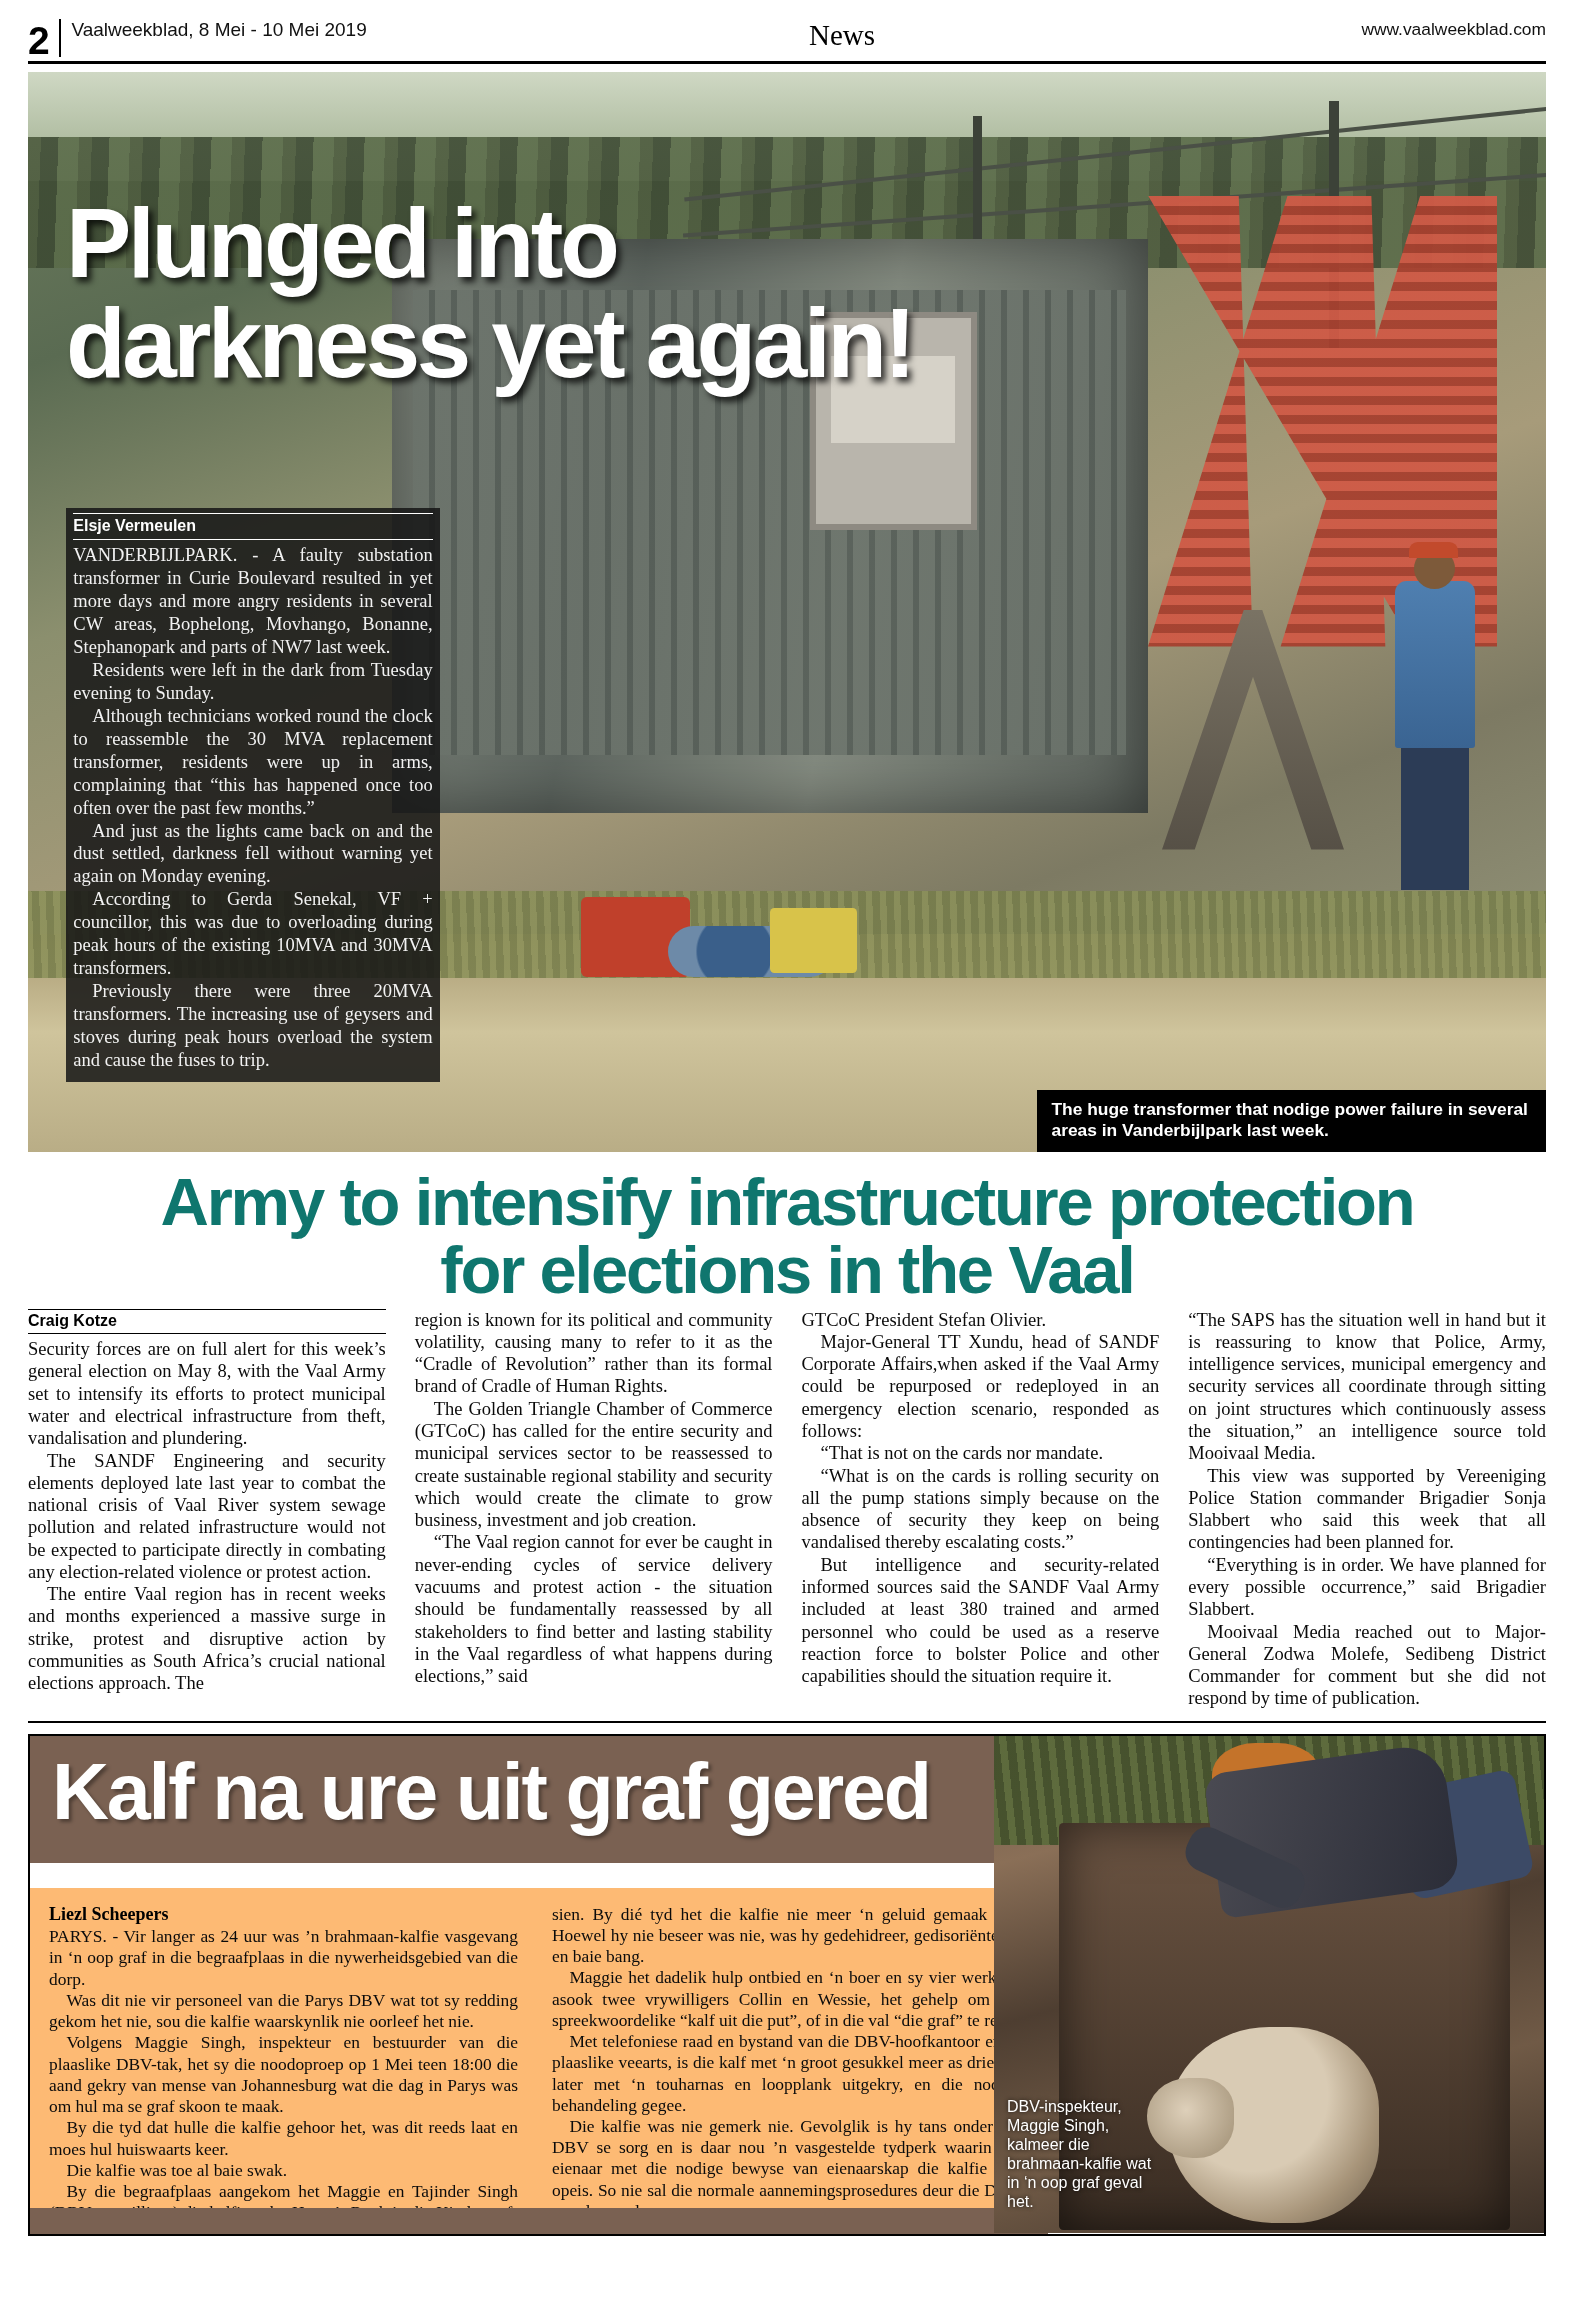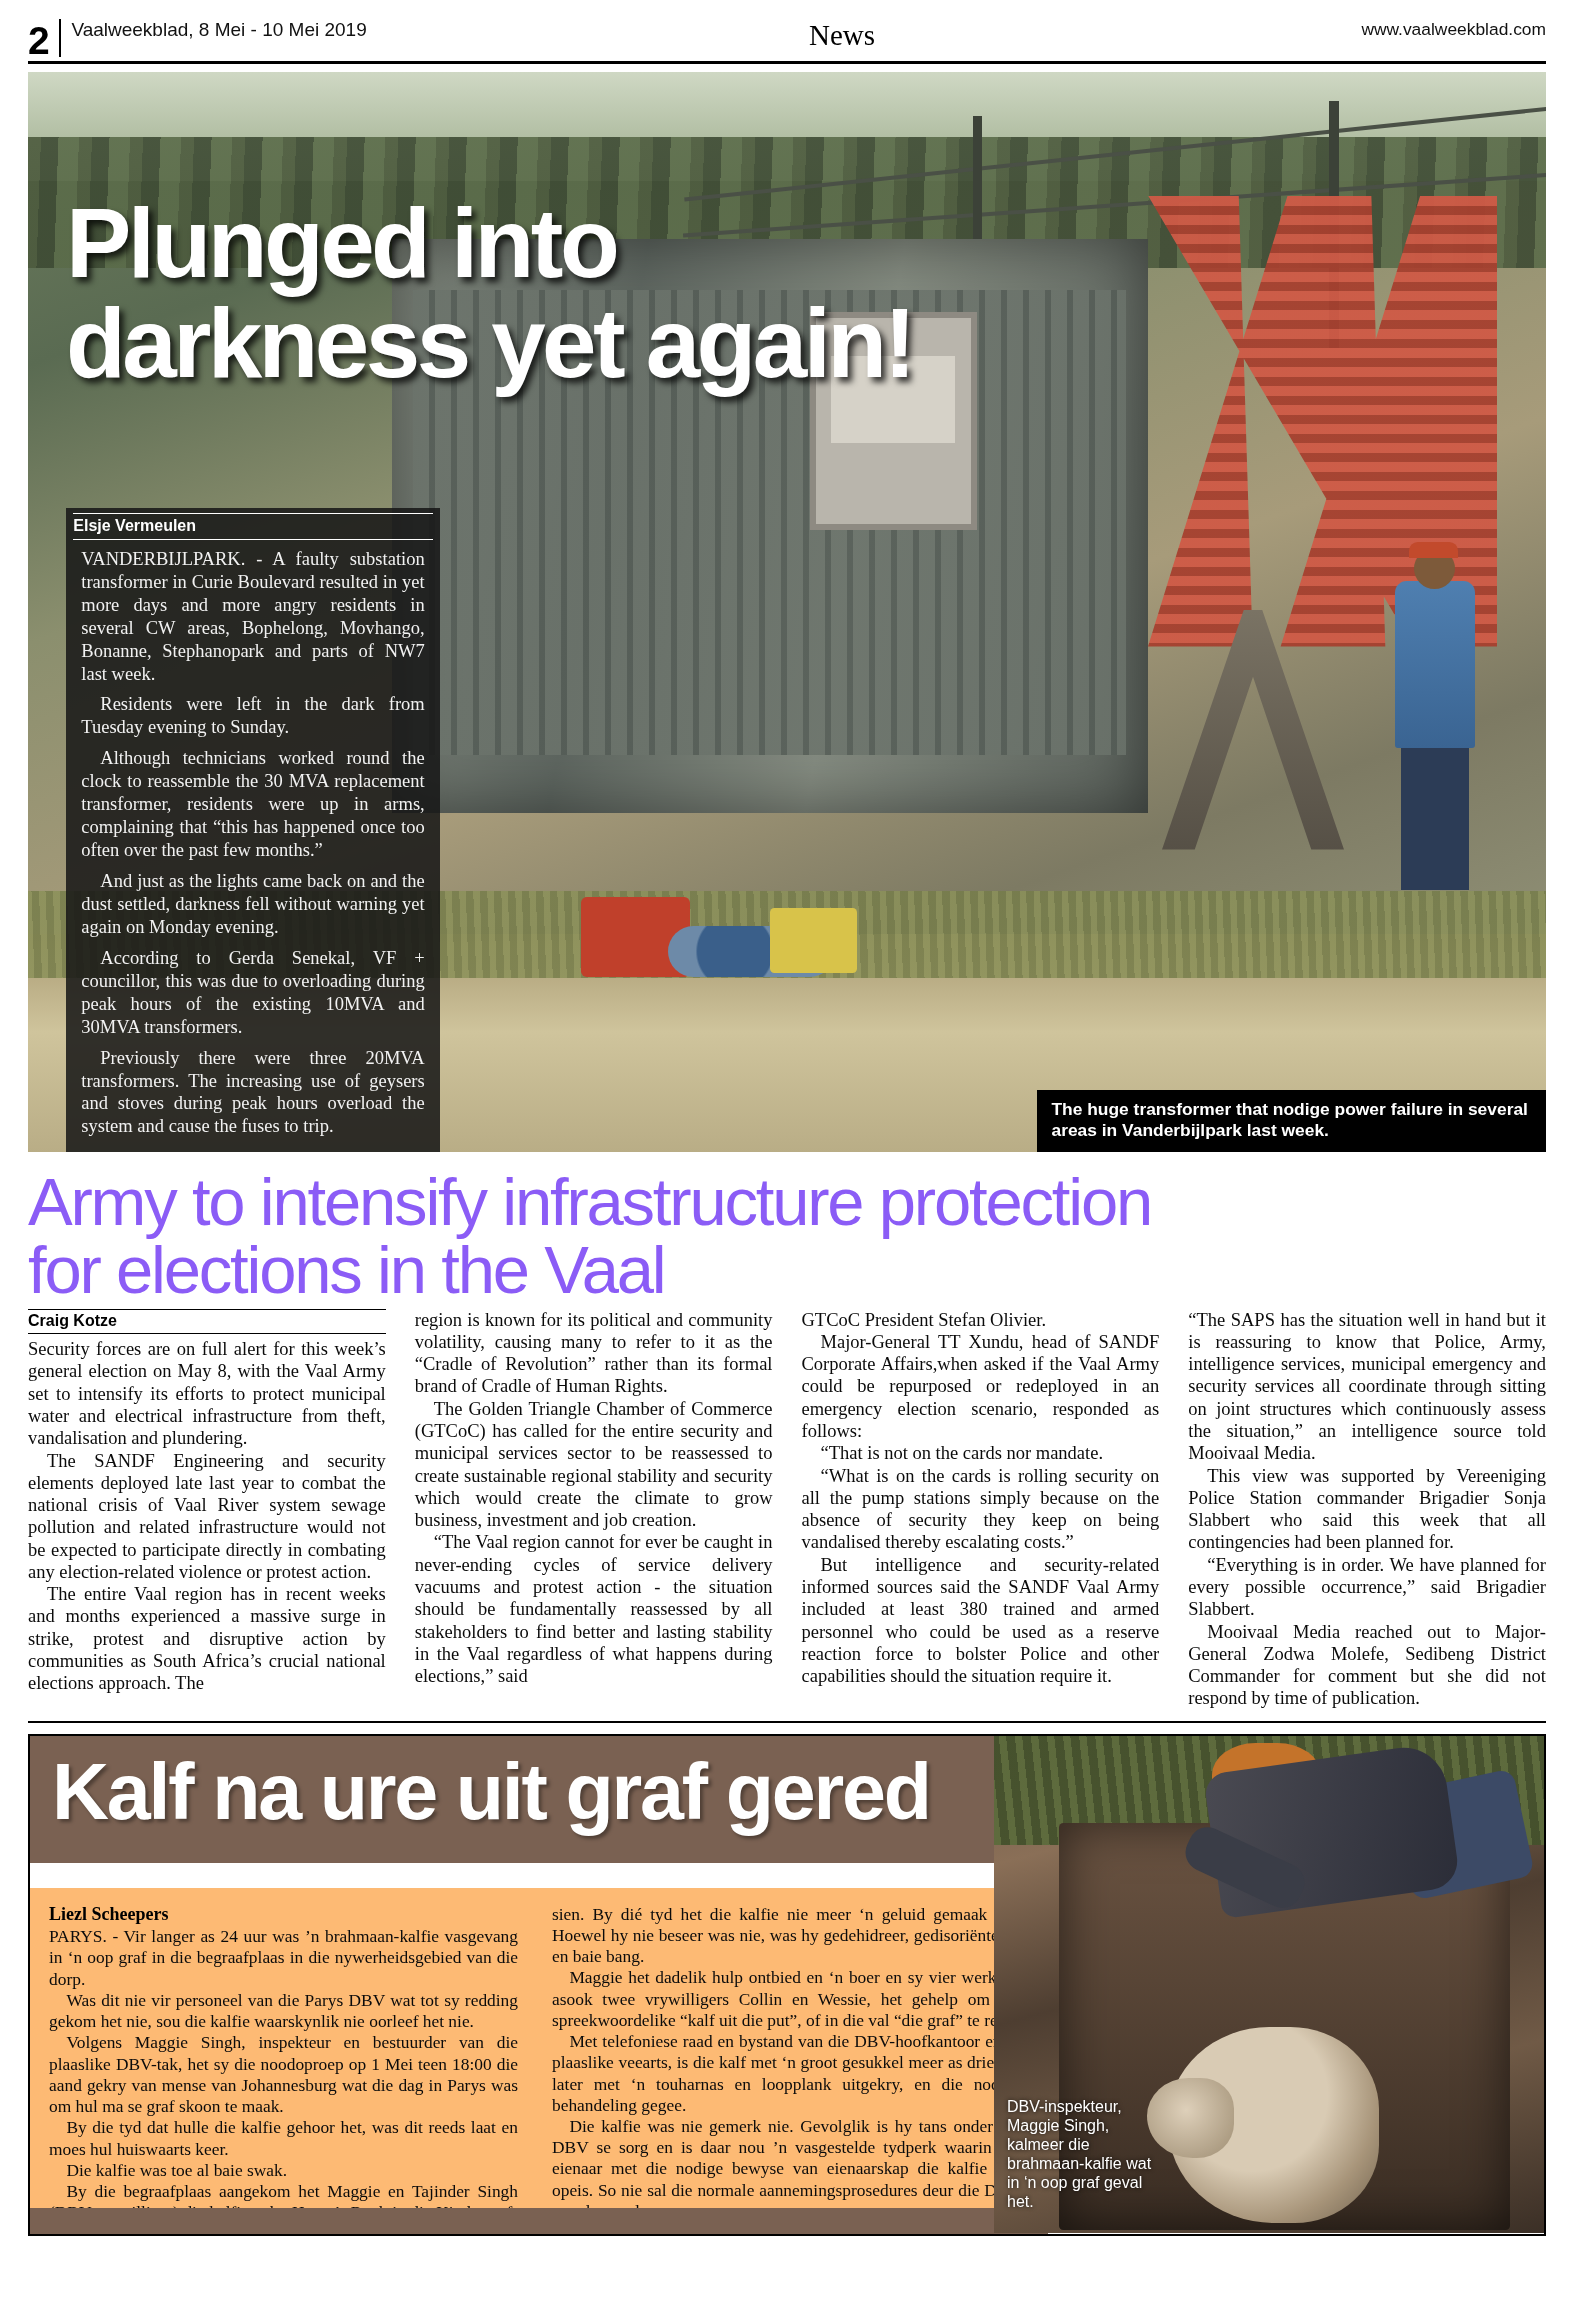--- a/index.html
+++ b/index.html
@@ -134,21 +134,21 @@
     font-family: "Liberation Sans", sans-serif;
     font-weight: 700;
     font-size: 16px;
     color:#fff;
     border-top: 1.5px solid #fff;
     border-bottom: 1.5px solid #fff;
     padding: 2.9px 0 3.6px 0;
     margin-bottom: 4.4px;
   }
   .hero-text p {
-    margin: 8px;
+    margin: 0;
     font-size: 18.5px;
     line-height: 1.24;
     text-align: justify;
     hyphens: auto;
   }
   .hero-text p + p { text-indent: 19px; }
 
   .photo-caption {
     position: absolute;
     right: 0; bottom: 0;
@@ -159,26 +159,27 @@
     font-weight: 700;
     font-size: 17.4px;
     line-height: 1.22;
     padding: 8.7px 11.6px 10.2px 14.5px;
   }
 
   
   .art2 { margin-top: 16px; }
   .art2-title {
     font-family: "Liberation Sans", sans-serif;
-    font-weight: 400;
+    font-weight: 700;
     font-size: 67px;
     line-height: 1.02;
     letter-spacing: -2.2px;
-    color: #8b5cf6;
+    color: #0f766e;
     margin: 0 0 4.4px 0;
+    text-align: center;
   }
   .art2-title .l2 { display:block; }
   .byline-bar {
     border-top: 1.5px solid #000;
     border-bottom: 1.5px solid #000;
     font-family: "Liberation Sans", sans-serif;
     font-weight: 700;
     font-size: 16px;
     padding: 2.2px 0 2.9px 0;
     margin-bottom: 4.4px;

